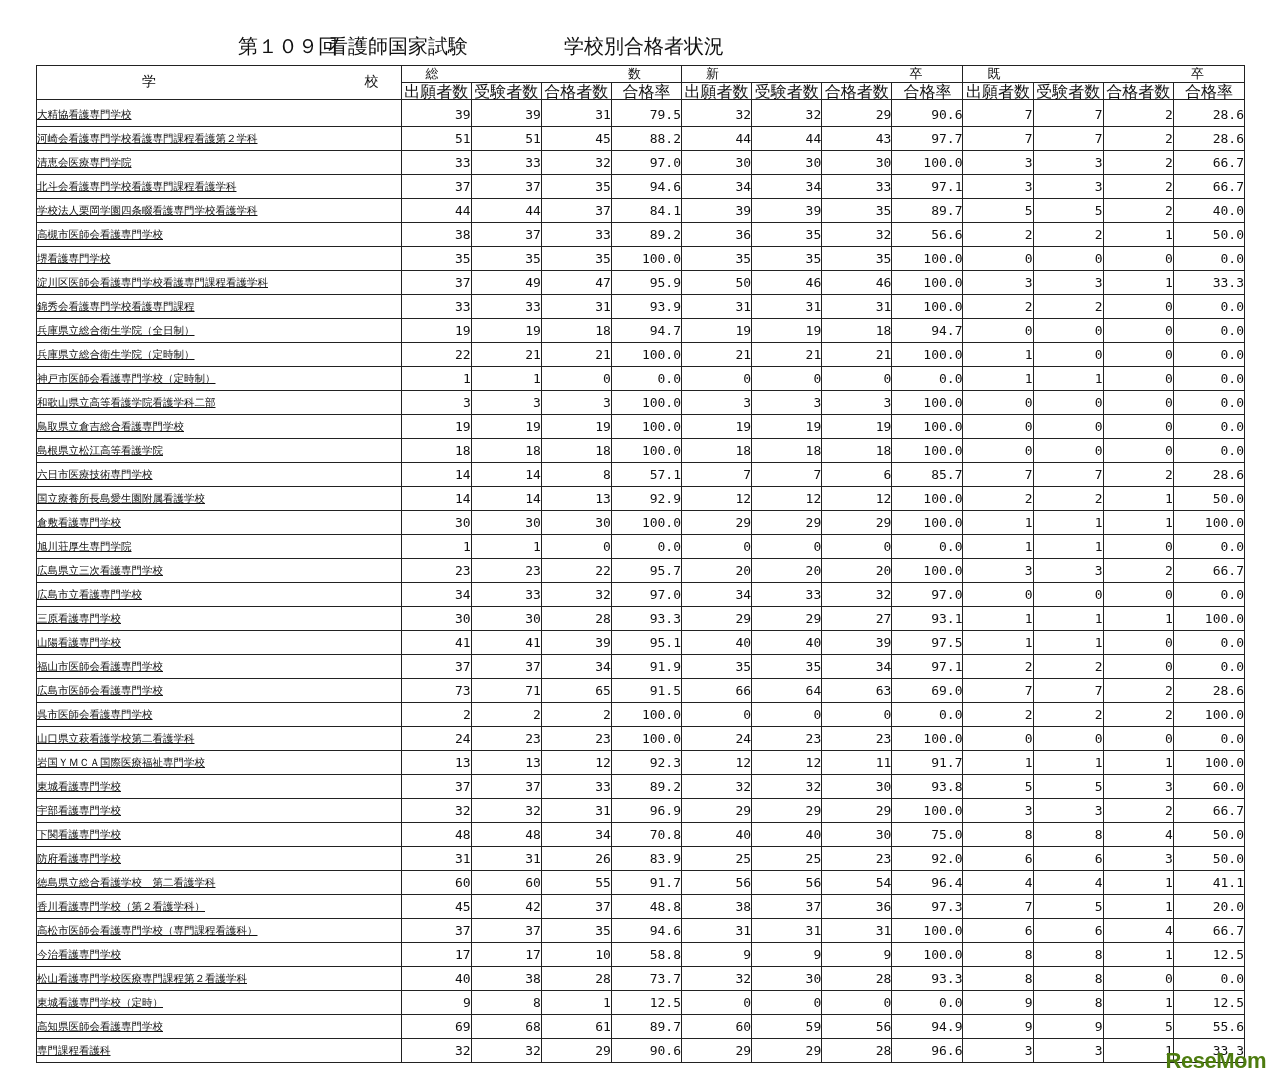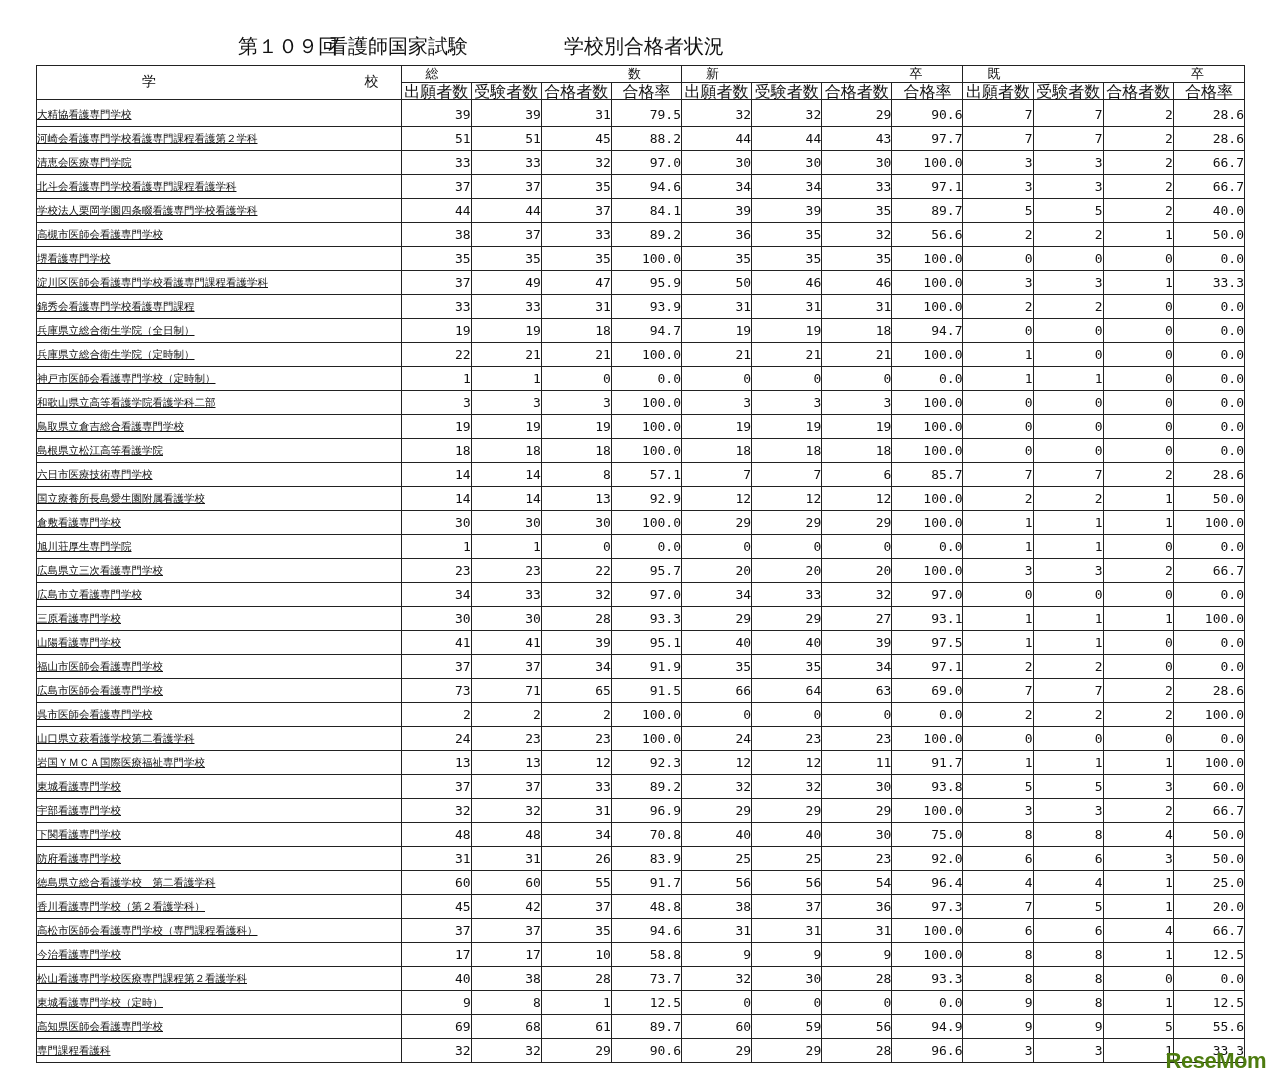--- a/index.html
+++ b/index.html
@@ -569,21 +569,21 @@
         <td class="num">60</td>
         <td class="num">55</td>
         <td class="num rate">91.7</td>
         <td class="num">56</td>
         <td class="num">56</td>
         <td class="num">54</td>
         <td class="num rate">96.4</td>
         <td class="num">4</td>
         <td class="num">4</td>
         <td class="num">1</td>
-        <td class="num rate">25.0</td>
+        <td class="num rate">41.1</td>
       </tr>
       <tr>
         <td class="name">香川看護専門学校（第２看護学科）</td>
         <td class="num">45</td>
         <td class="num">42</td>
         <td class="num">37</td>
         <td class="num rate">48.8</td>
         <td class="num">38</td>
         <td class="num">37</td>
         <td class="num">36</td>

